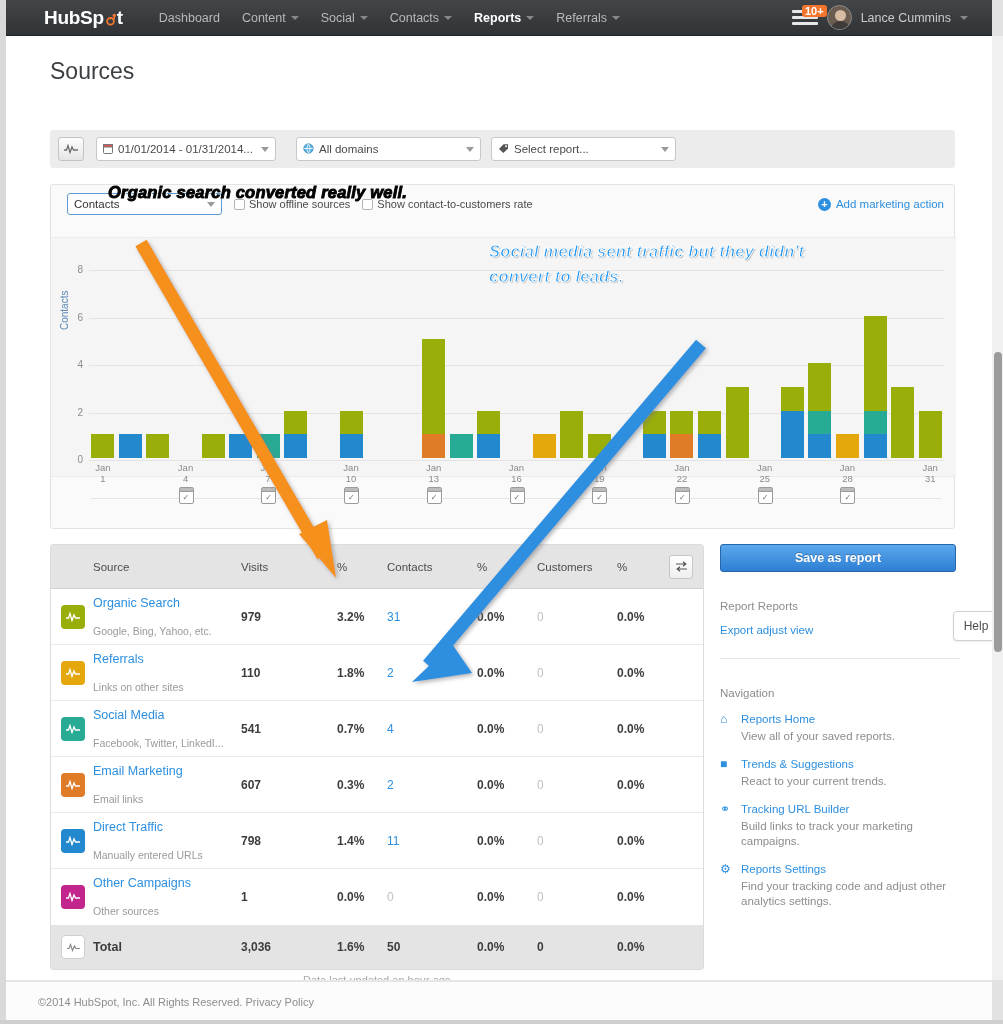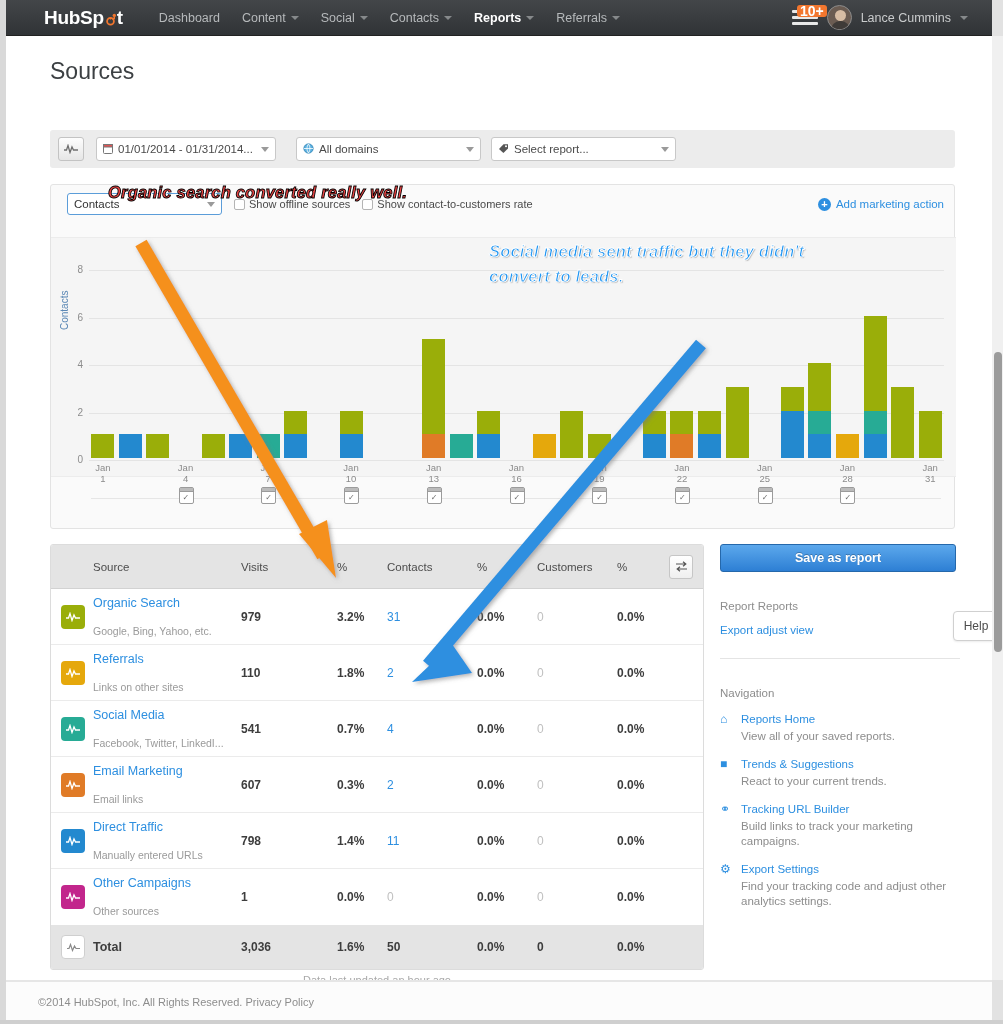--- a/index.html
+++ b/index.html
@@ -42,21 +42,21 @@
   .navitem.active { color:#ffffff; font-weight:bold; }
   .caret-d {
     width:0;height:0;border-left:4px solid transparent;border-right:4px solid transparent;
     border-top:4px solid #86898b; display:inline-block;
   }
   .navright { margin-left:auto; display:flex; align-items:center; gap:9px; margin-right:24px; }
   .hamburger { position:relative; width:26px; height:16px; cursor:pointer; }
   .hamburger i { display:block; height:3px; background:#e8e8e8; margin-bottom:3px; border-radius:1px; }
   .badge10 {
     position:absolute; right:-9px; top:-5px; background:#f2762e; color:#fff;
-    font-size:14px; font-weight:bold; border-radius:3px; padding:1px 3px; line-height:10px;
+    font-size:11px; font-weight:bold; border-radius:3px; padding:1px 3px; line-height:10px;
   }
   .avatar {
     width:25px;height:25px;border-radius:50%;overflow:hidden;background:#6b5c52;
     border:1px solid #8b8b8b; position:relative; flex:none;
   }
   .avatar .head { position:absolute; left:7px; top:4px; width:11px; height:11px; border-radius:50%; background:#d8bda4; }
   .avatar .body { position:absolute; left:3px; top:15px; width:19px; height:12px; border-radius:9px 9px 0 0; background:#3f3b38; }
   .username { color:#c9cbcc; font-size:12.5px; }
 
   
@@ -121,21 +121,21 @@
 
   .markerrow { position:absolute; left:0; top:296px; width:905px; height:44px; }
   .markerline { position:absolute; left:40px; top:17px; width:850px; height:1px; background:#e6e6e6; }
   .calicon { position:absolute; top:6px; width:15px; height:17px; background:#fff; border:1px solid #9b9b9b; border-radius:2px; cursor:pointer; }
   .calicon .top { position:absolute; left:0; top:0; width:100%; height:4px; background:#bbb; border-bottom:1px solid #9b9b9b; }
   .calicon .ck { position:absolute; left:3px; top:6px; font-size:8px; color:#6d6d6d; line-height:8px; }
 
   
   .annot { position:absolute; font-weight:bold; font-style:italic; letter-spacing:0.2px; pointer-events:none; }
   .annot-orange {
-    left:108px; top:183px; font-size:16.5px; color:#ef4444;
+    left:108px; top:183px; font-size:16.5px; color:#000000;
     -webkit-text-stroke:0.9px #000;
     text-shadow:1px 1px 0 #fff;
   }
   .annot-blue {
     left:489px; top:239px; font-size:16.5px; color:#2196f3; line-height:25px;
     -webkit-text-stroke:0.9px #fff;
     text-shadow:1px 1px 1px rgba(120,120,120,.5);
   }
   .arrowsvg { position:absolute; left:0; top:0; width:1003px; height:1024px; pointer-events:none; }
 
@@ -698,21 +698,21 @@
         <div class="navrow">
           <div class="navglyph">⚭</div>
           <div class="navtexts">
             <div class="navlink">Tracking URL Builder</div>
             <div class="navdesc">Build links to track your marketing campaigns.</div>
           </div>
         </div>
         <div class="navrow">
           <div class="navglyph">⚙</div>
           <div class="navtexts">
-            <div class="navlink">Export Settings</div>
+            <div class="navlink">Reports Settings</div>
             <div class="navdesc">Find your tracking code and adjust other analytics settings.</div>
           </div>
         </div>
       </div>
   </div>
 
   <div class="helpbtn">Help</div>
 
 </div>
 

